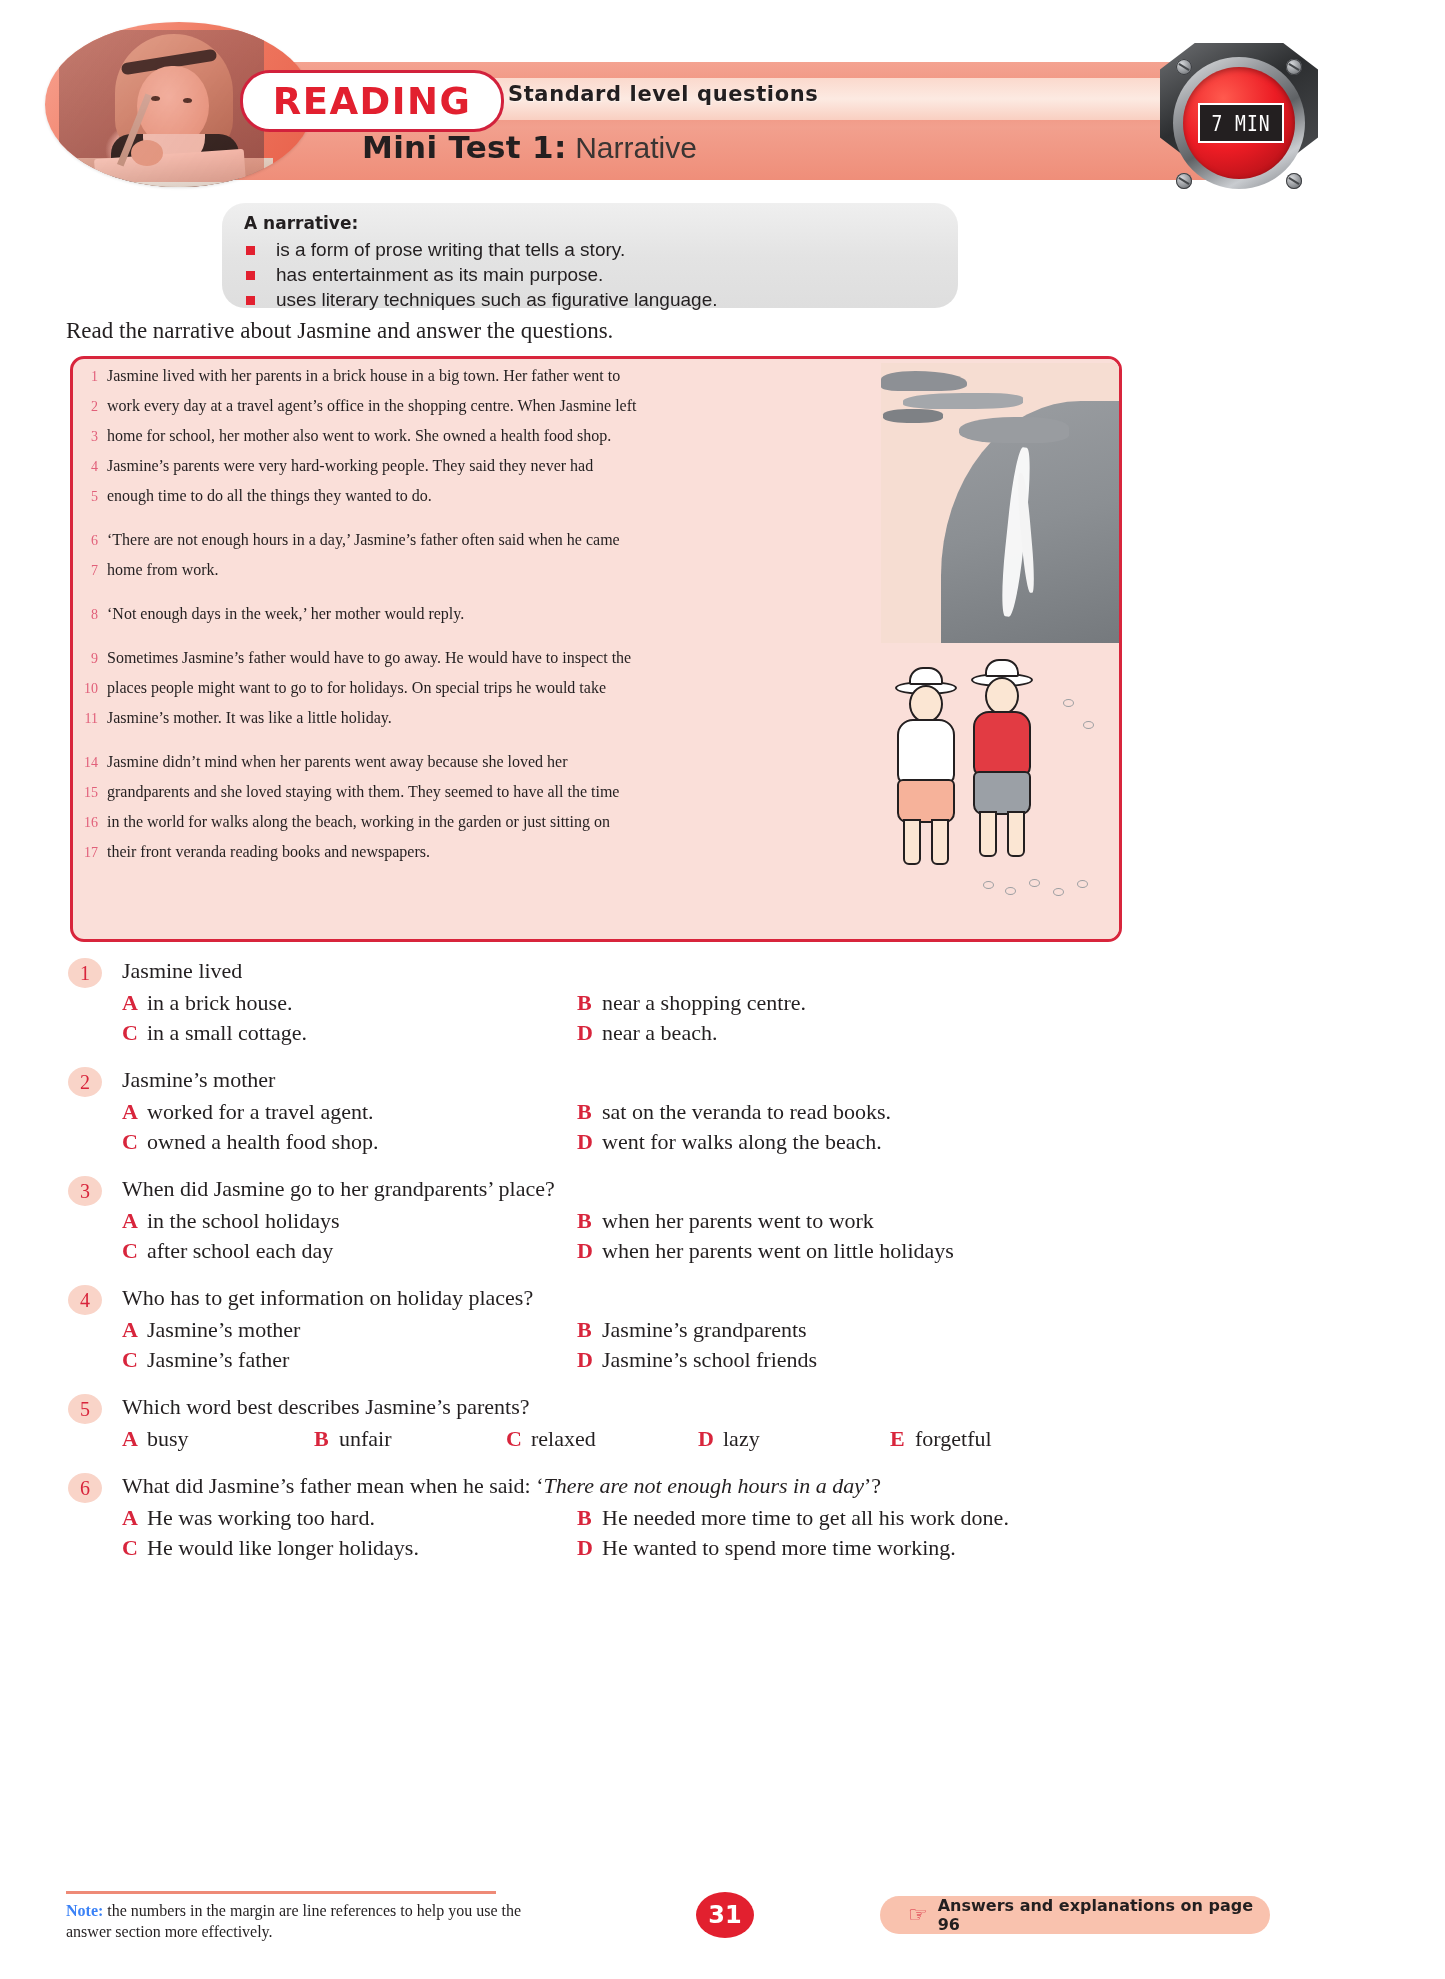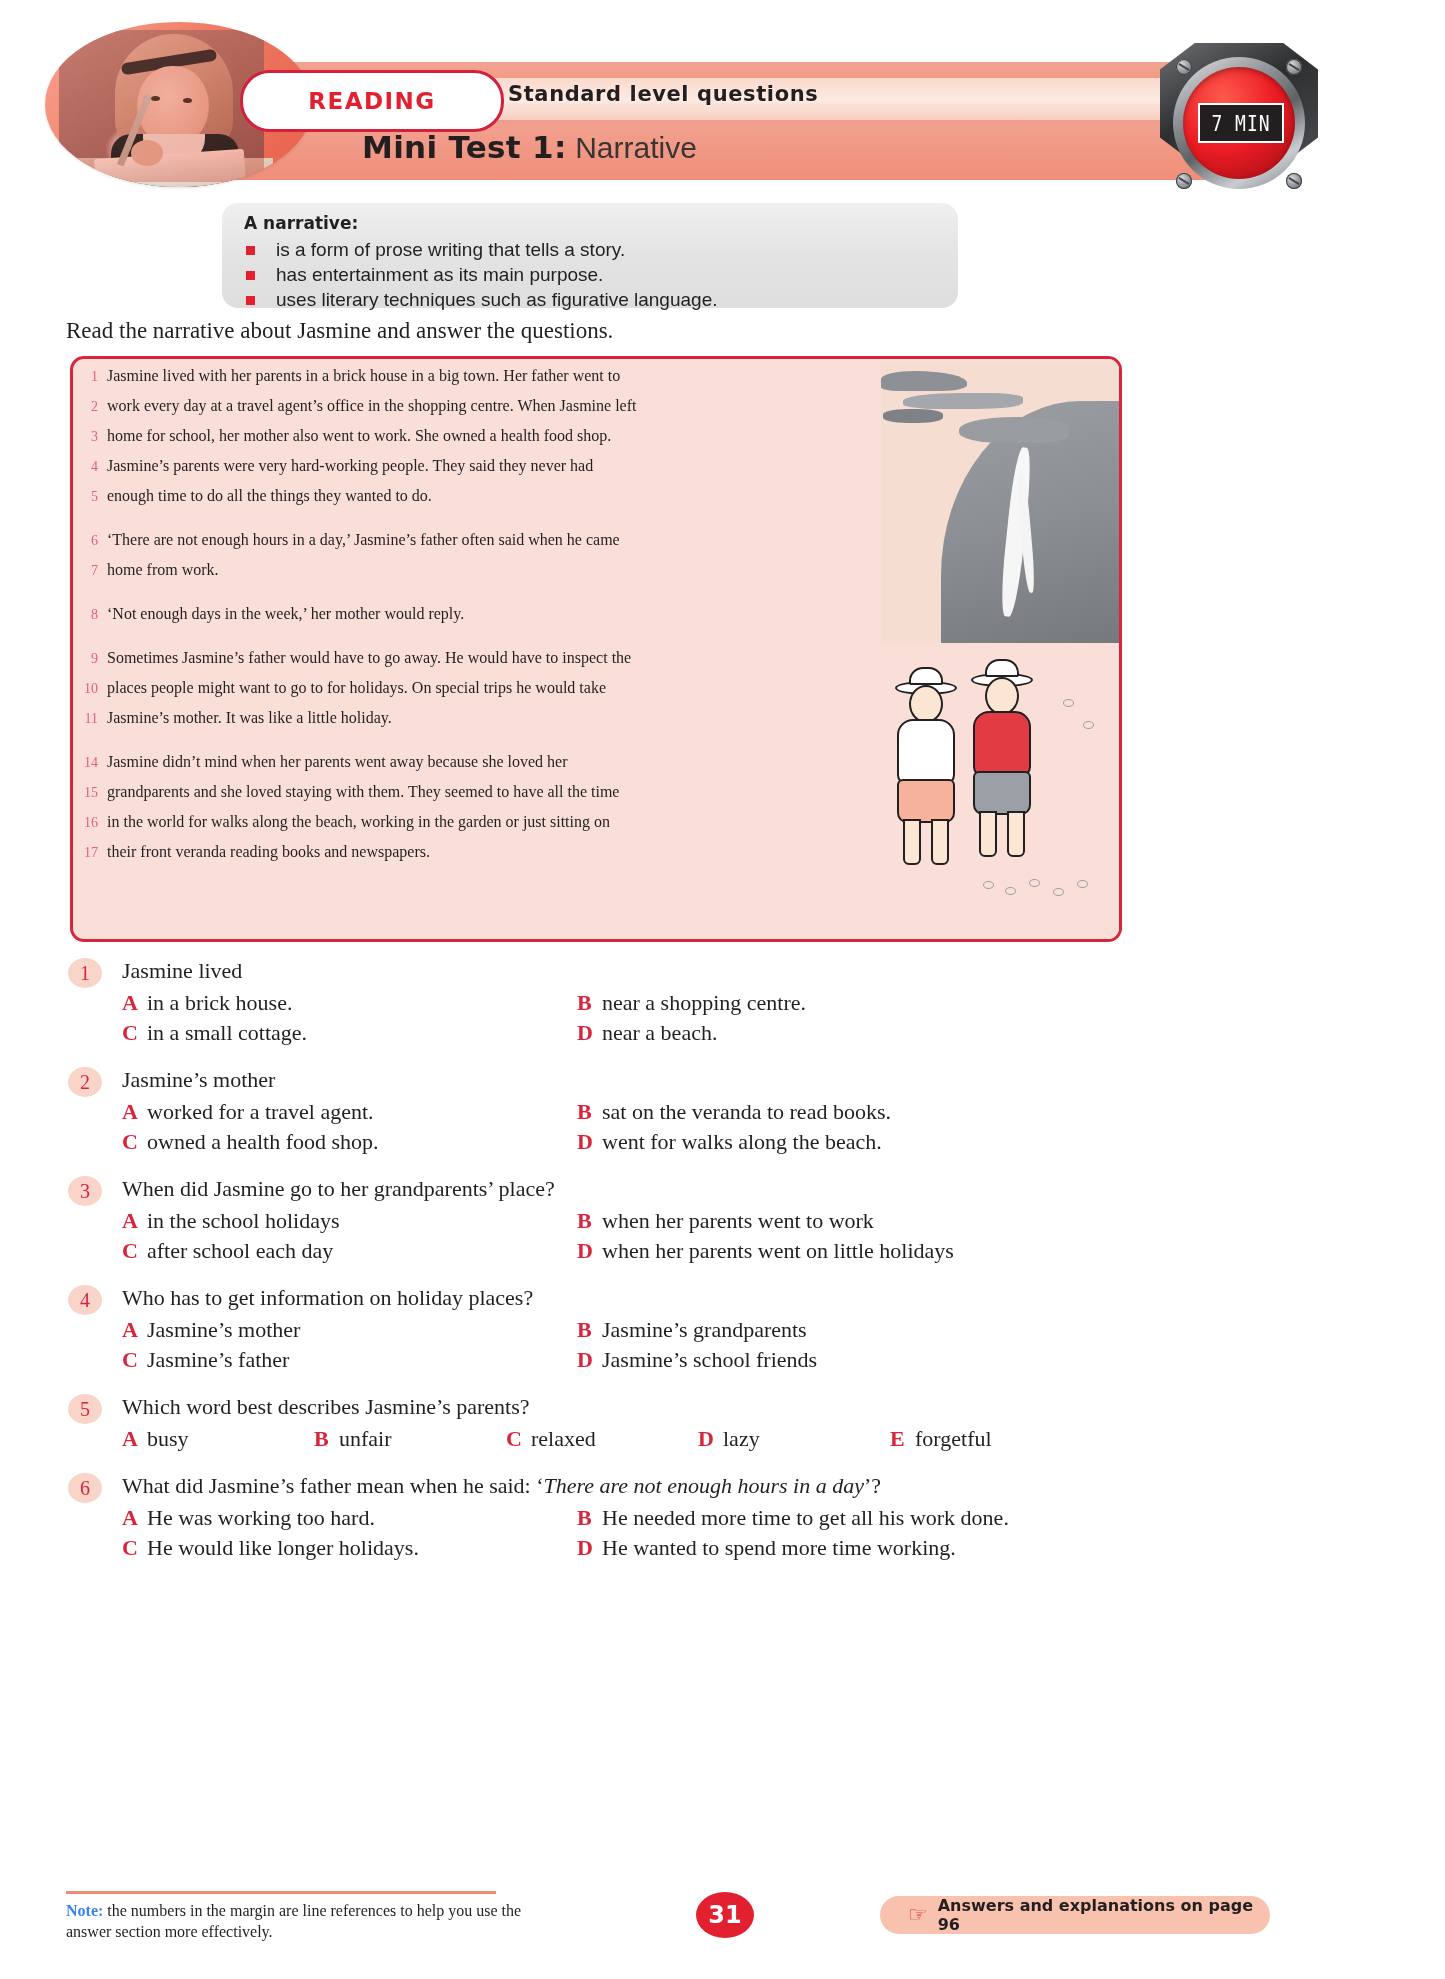--- a/index.html
+++ b/index.html
@@ -138,21 +138,21 @@
     background: #ffffff;
     border: 3px solid #d2213c;
     border-radius: 30px;
     display: flex;
     align-items: center;
     justify-content: center;
   }
   .reading-pill span {
     font-family: "DejaVu Sans", sans-serif;
     font-weight: bold;
-    font-size: 23px;
+    font-size: 37px;
     letter-spacing: 1.5px;
     color: #e2202f;
   }
   .std-level {
     position: absolute;
     left: 508px; top: 82px;
     font-family: "DejaVu Sans", sans-serif;
     font-weight: bold;
     font-size: 21px;
     letter-spacing: .6px;
@@ -241,21 +241,21 @@
   .timer .s2 { left: 126px; top: 16px; }
   .timer .s3 { left: 16px; top: 130px; }
   .timer .s4 { left: 126px; top: 130px; }
 
   
   .def-box {
     position: absolute;
     left: 222px; top: 203px;
     width: 736px; height: 105px;
     background: linear-gradient(180deg,#efefef 0%, #e3e3e3 52%, #dedede 100%);
-    border-radius: 16px;
+    border-radius: 23px;
     padding: 10px 0 0 22px;
     box-sizing: border-box;
   }
   .def-title {
     font-family: "DejaVu Sans", sans-serif;
     font-weight: bold;
     font-size: 17px;
     color: #231f20;
     margin-bottom: 4px;
   }

